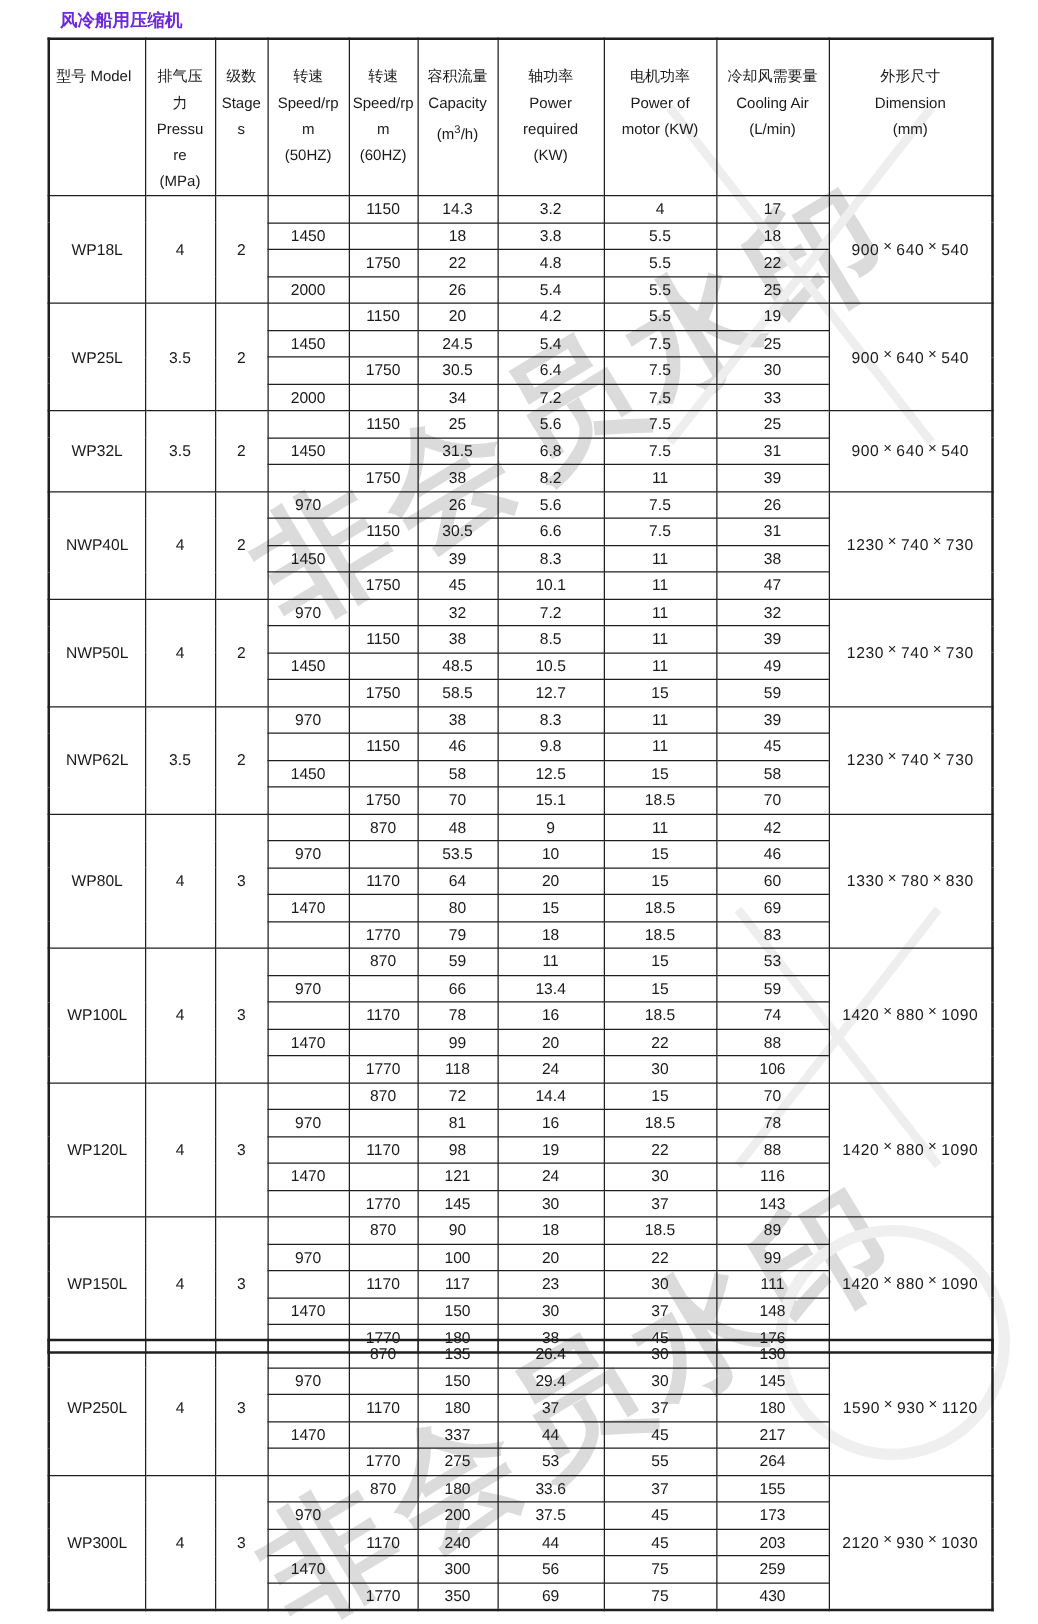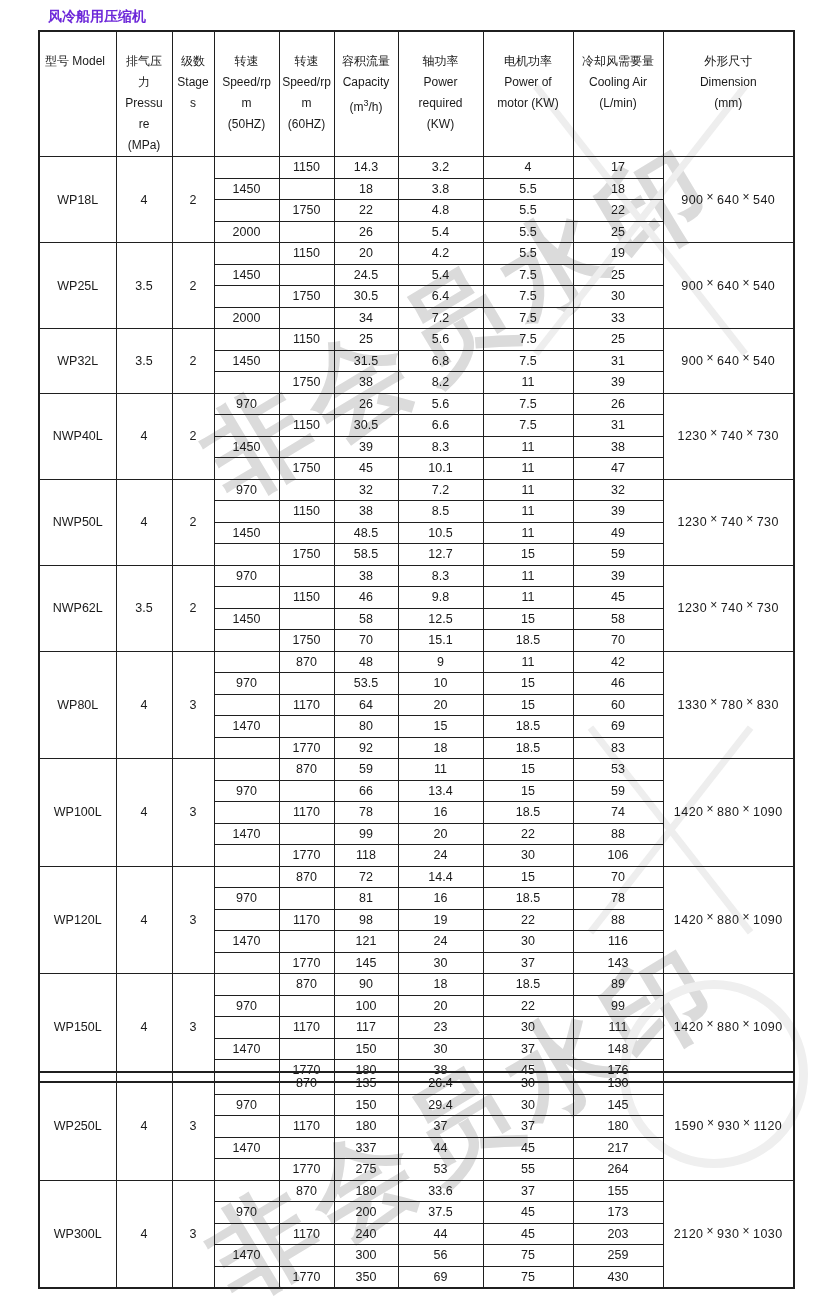--- a/index.html
+++ b/index.html
@@ -339,21 +339,21 @@
           <td>1470</td>
           <td></td>
           <td>80</td>
           <td>15</td>
           <td>18.5</td>
           <td>69</td>
         </tr>
         <tr>
           <td></td>
           <td>1770</td>
-          <td>92</td>
+          <td>79</td>
           <td>18</td>
           <td>18.5</td>
           <td>83</td>
         </tr>
         <tr>
           <td rowspan="5">WP100L</td>
           <td rowspan="5">4</td>
           <td rowspan="5">3</td>
           <td></td>
           <td>870</td>

